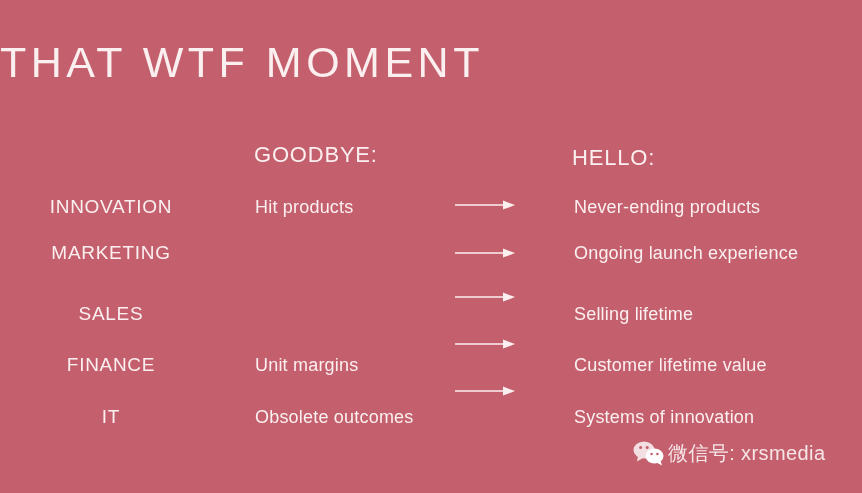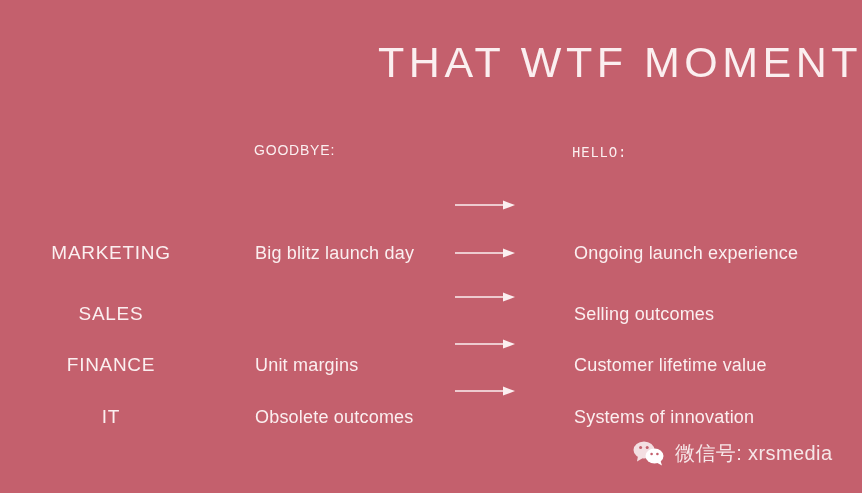--- a/index.html
+++ b/index.html
@@ -18,40 +18,40 @@
     height: 493px;
     background: #c4606d;
     overflow: hidden;
   }
   
   #title {
     position: absolute;
     left: 0;
     top: 38px;
     width: 862px;
-    text-align: right;
+    text-align: left;
     font-family: "Liberation Sans", sans-serif;
     font-size: 43px;
     font-weight: 300;
     letter-spacing: 4.5px;
     color: #fbeff0;
     white-space: nowrap;
   }
   
   .col-header {
     position: absolute;
     font-family: "Liberation Sans", sans-serif;
-    font-size: 14px;
+    font-size: 22px;
     font-weight: 400;
     letter-spacing: 0.8px;
     color: #fbeff0;
     white-space: nowrap;
   }
   #hdr-goodbye { left: 254px; top: 142px; }
-  #hdr-hello   { left: 572px; top: 145px; font-family: Liberation Mono, monospace; }
+  #hdr-hello   { left: 572px; top: 145px; }
 
   
   .row {
     position: absolute;
     left: 0;
     width: 862px;
     height: 26px;
   }
   .cell {
     position: absolute;
@@ -89,21 +89,21 @@
   }
   .arrow svg { display: block; }
   
   #watermark {
     position: absolute;
     left: 632px;
     top: 438px;
     height: 30px;
     display: flex;
     align-items: center;
-    gap: 9px;
+    gap: 2px;
   }
   #wechat-icon { width: 34px; height: 26px; position: relative; display: block; }
   #wm-text {
     font-family: "Liberation Sans", sans-serif;
     font-size: 20px;
     font-weight: 400;
     color: #f6e6e8;
     letter-spacing: 0.4px;
     white-space: nowrap;
   }
@@ -111,42 +111,46 @@
 </head>
 <body>
 
 <div id="slide">
 
   <div id="title">THAT WTF MOMENT</div>
 
   <div class="col-header" id="hdr-goodbye">GOODBYE:</div>
   <div class="col-header" id="hdr-hello">HELLO:</div>
 
+  <div class="row" style="top:194px;">
+    <div class="cell cat">INNOVATION</div>
+    <div class="cell before">Hit products</div>
+    <div class="cell after">Never-ending products</div>
+  </div>
   <div class="arrow" style="top:199px;">
     <svg width="60" height="12" viewBox="0 0 60 12">
       <line x1="0" y1="6" x2="50" y2="6" stroke="#fbeff0" stroke-width="1.6"></line>
       <polygon points="48,1.5 60,6 48,10.5" fill="#fbeff0"></polygon>
     </svg>
   </div>
 
   <div class="row" style="top:240px;">
     <div class="cell cat">MARKETING</div>
-    <div class="cell before">Big blitz launch day</div>
     <div class="cell after">Ongoing launch experience</div>
   </div>
   <div class="arrow" style="top:247px;">
     <svg width="60" height="12" viewBox="0 0 60 12">
       <line x1="0" y1="6" x2="50" y2="6" stroke="#fbeff0" stroke-width="1.6"></line>
       <polygon points="48,1.5 60,6 48,10.5" fill="#fbeff0"></polygon>
     </svg>
   </div>
 
   <div class="row" style="top:301px;">
     <div class="cell cat">SALES</div>
-    <div class="cell after">Selling outcomes</div>
+    <div class="cell after">Selling lifetime</div>
   </div>
   <div class="arrow" style="top:291px;">
     <svg width="60" height="12" viewBox="0 0 60 12">
       <line x1="0" y1="6" x2="50" y2="6" stroke="#fbeff0" stroke-width="1.6"></line>
       <polygon points="48,1.5 60,6 48,10.5" fill="#fbeff0"></polygon>
     </svg>
   </div>
 
   <div class="row" style="top:352px;">
     <div class="cell before">Unit margins</div>

